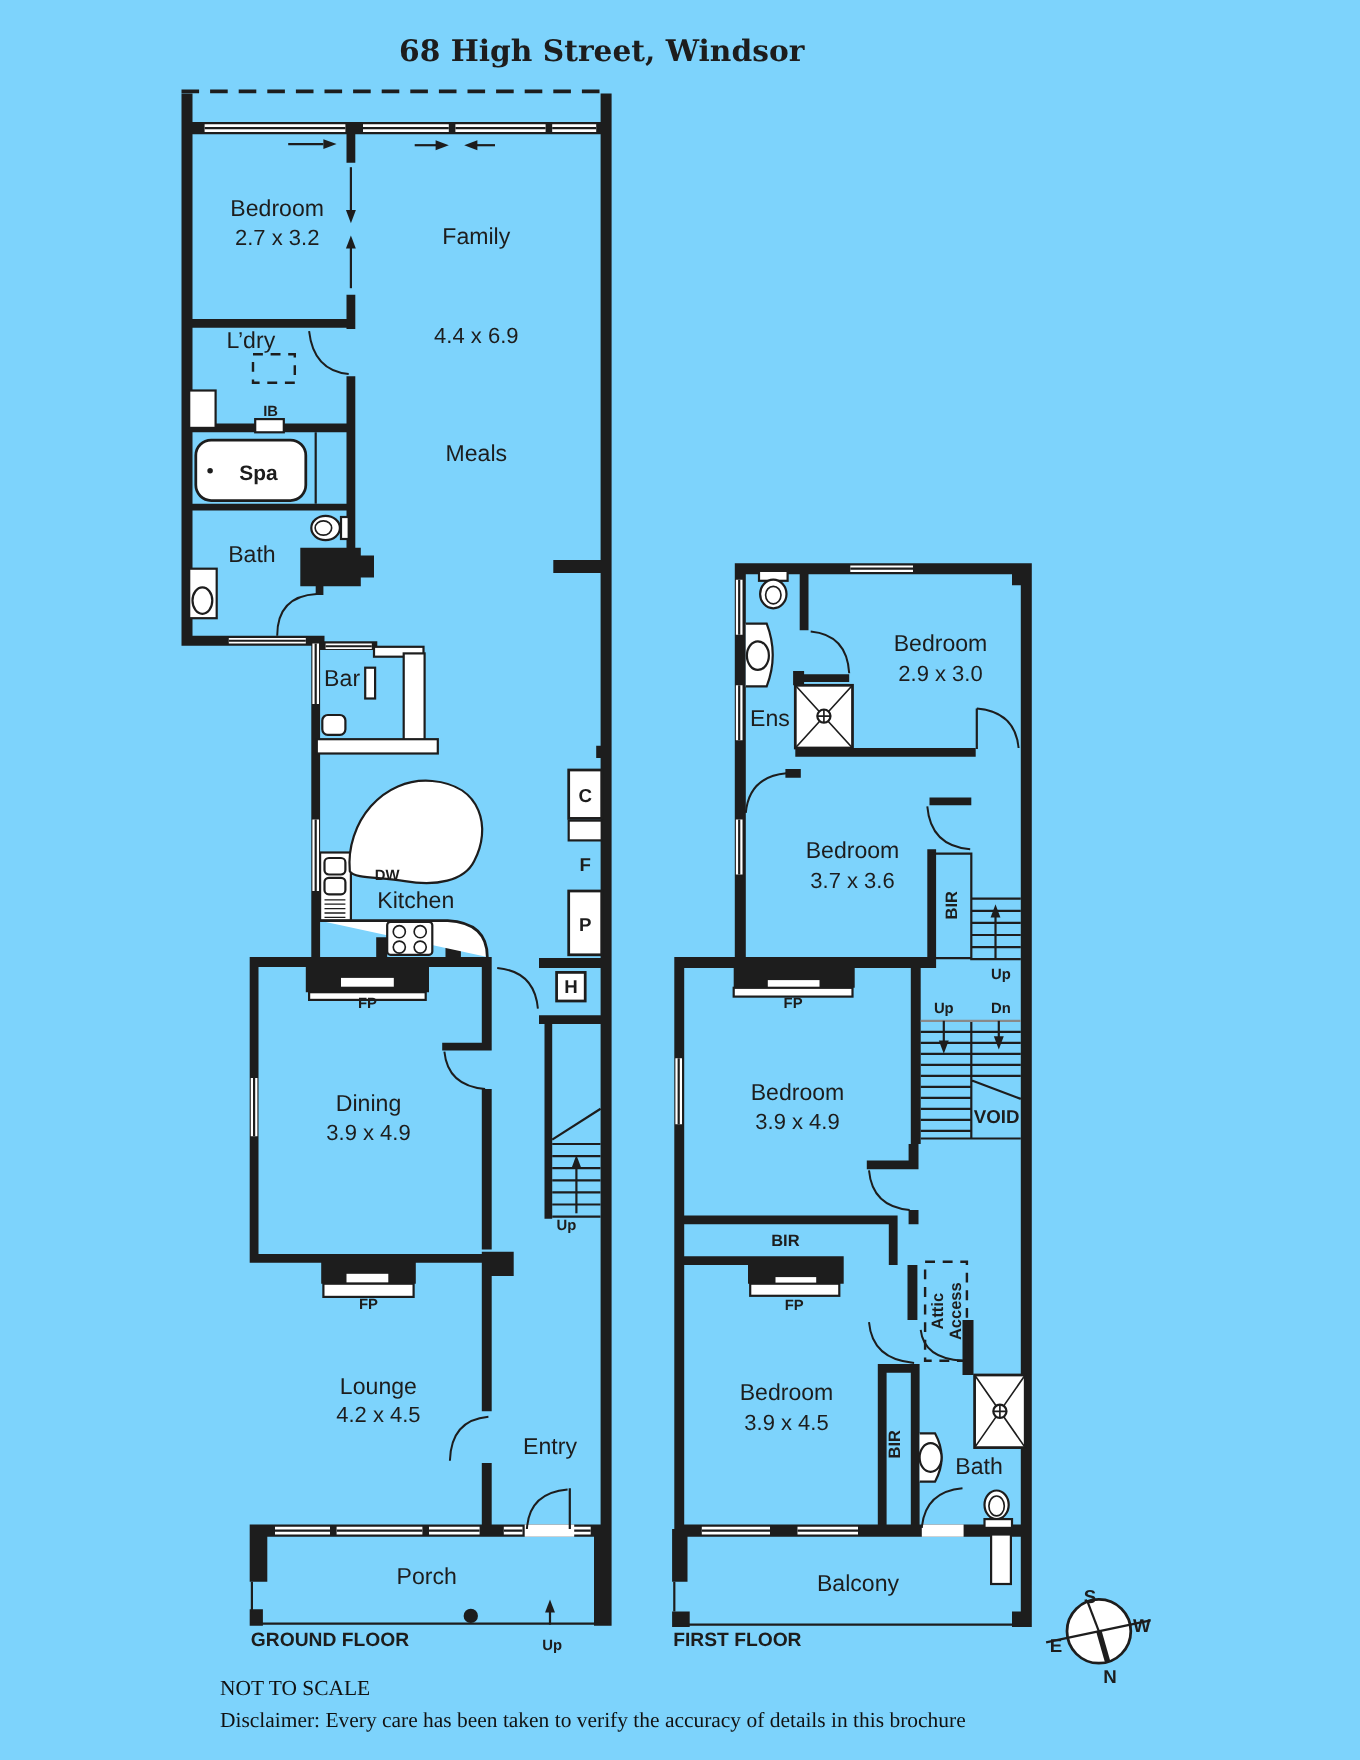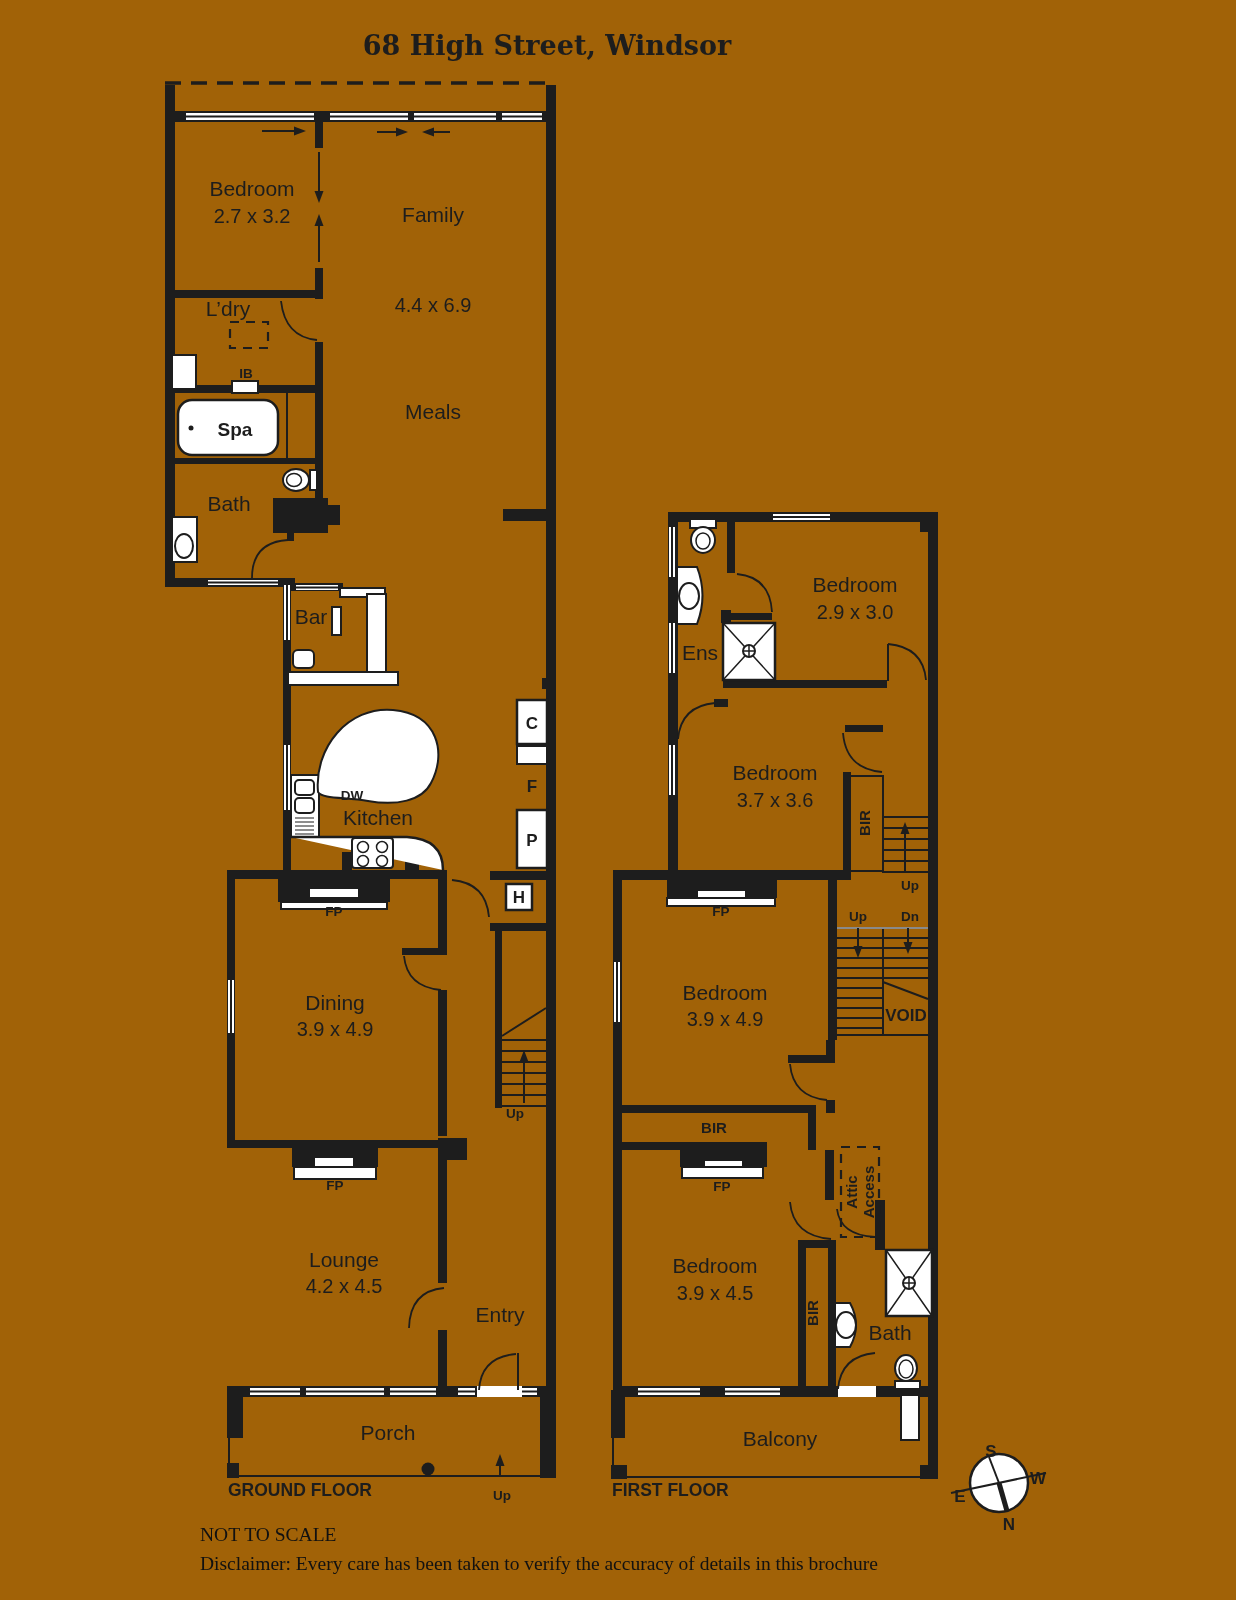--- a/index.html
+++ b/index.html
@@ -1,16 +1,16 @@
 <!DOCTYPE html>
 <html><head>
 <meta charset="utf-8">
 <style>
   html,body{margin:0;padding:0;background:#fff;}
-  .stage{position:relative;width:1236px;height:1600px;background:#a16207;overflow:hidden;}
+  .stage{position:relative;width:1236px;height:1600px;background:#7dd3fc;overflow:hidden;}
   svg{position:absolute;left:0;top:0;}
   .wall{fill:#1d1d1d;}
   .wht{fill:#ffffff;}
   .ln{stroke:#1d1d1d;stroke-width:2;fill:none;}
   .ln15{stroke:#1d1d1d;stroke-width:1.5;fill:none;}
   .ln12{stroke:#1d1d1d;stroke-width:1.2;fill:none;}
   .arc{stroke:#1d1d1d;stroke-width:1.8;fill:none;}
   .fx{stroke:#1d1d1d;stroke-width:2;fill:#fff;}
   .fx25{stroke:#1d1d1d;stroke-width:2.5;fill:#fff;}
   .dash{stroke:#1d1d1d;stroke-width:2.2;fill:none;stroke-dasharray:9 7;}

